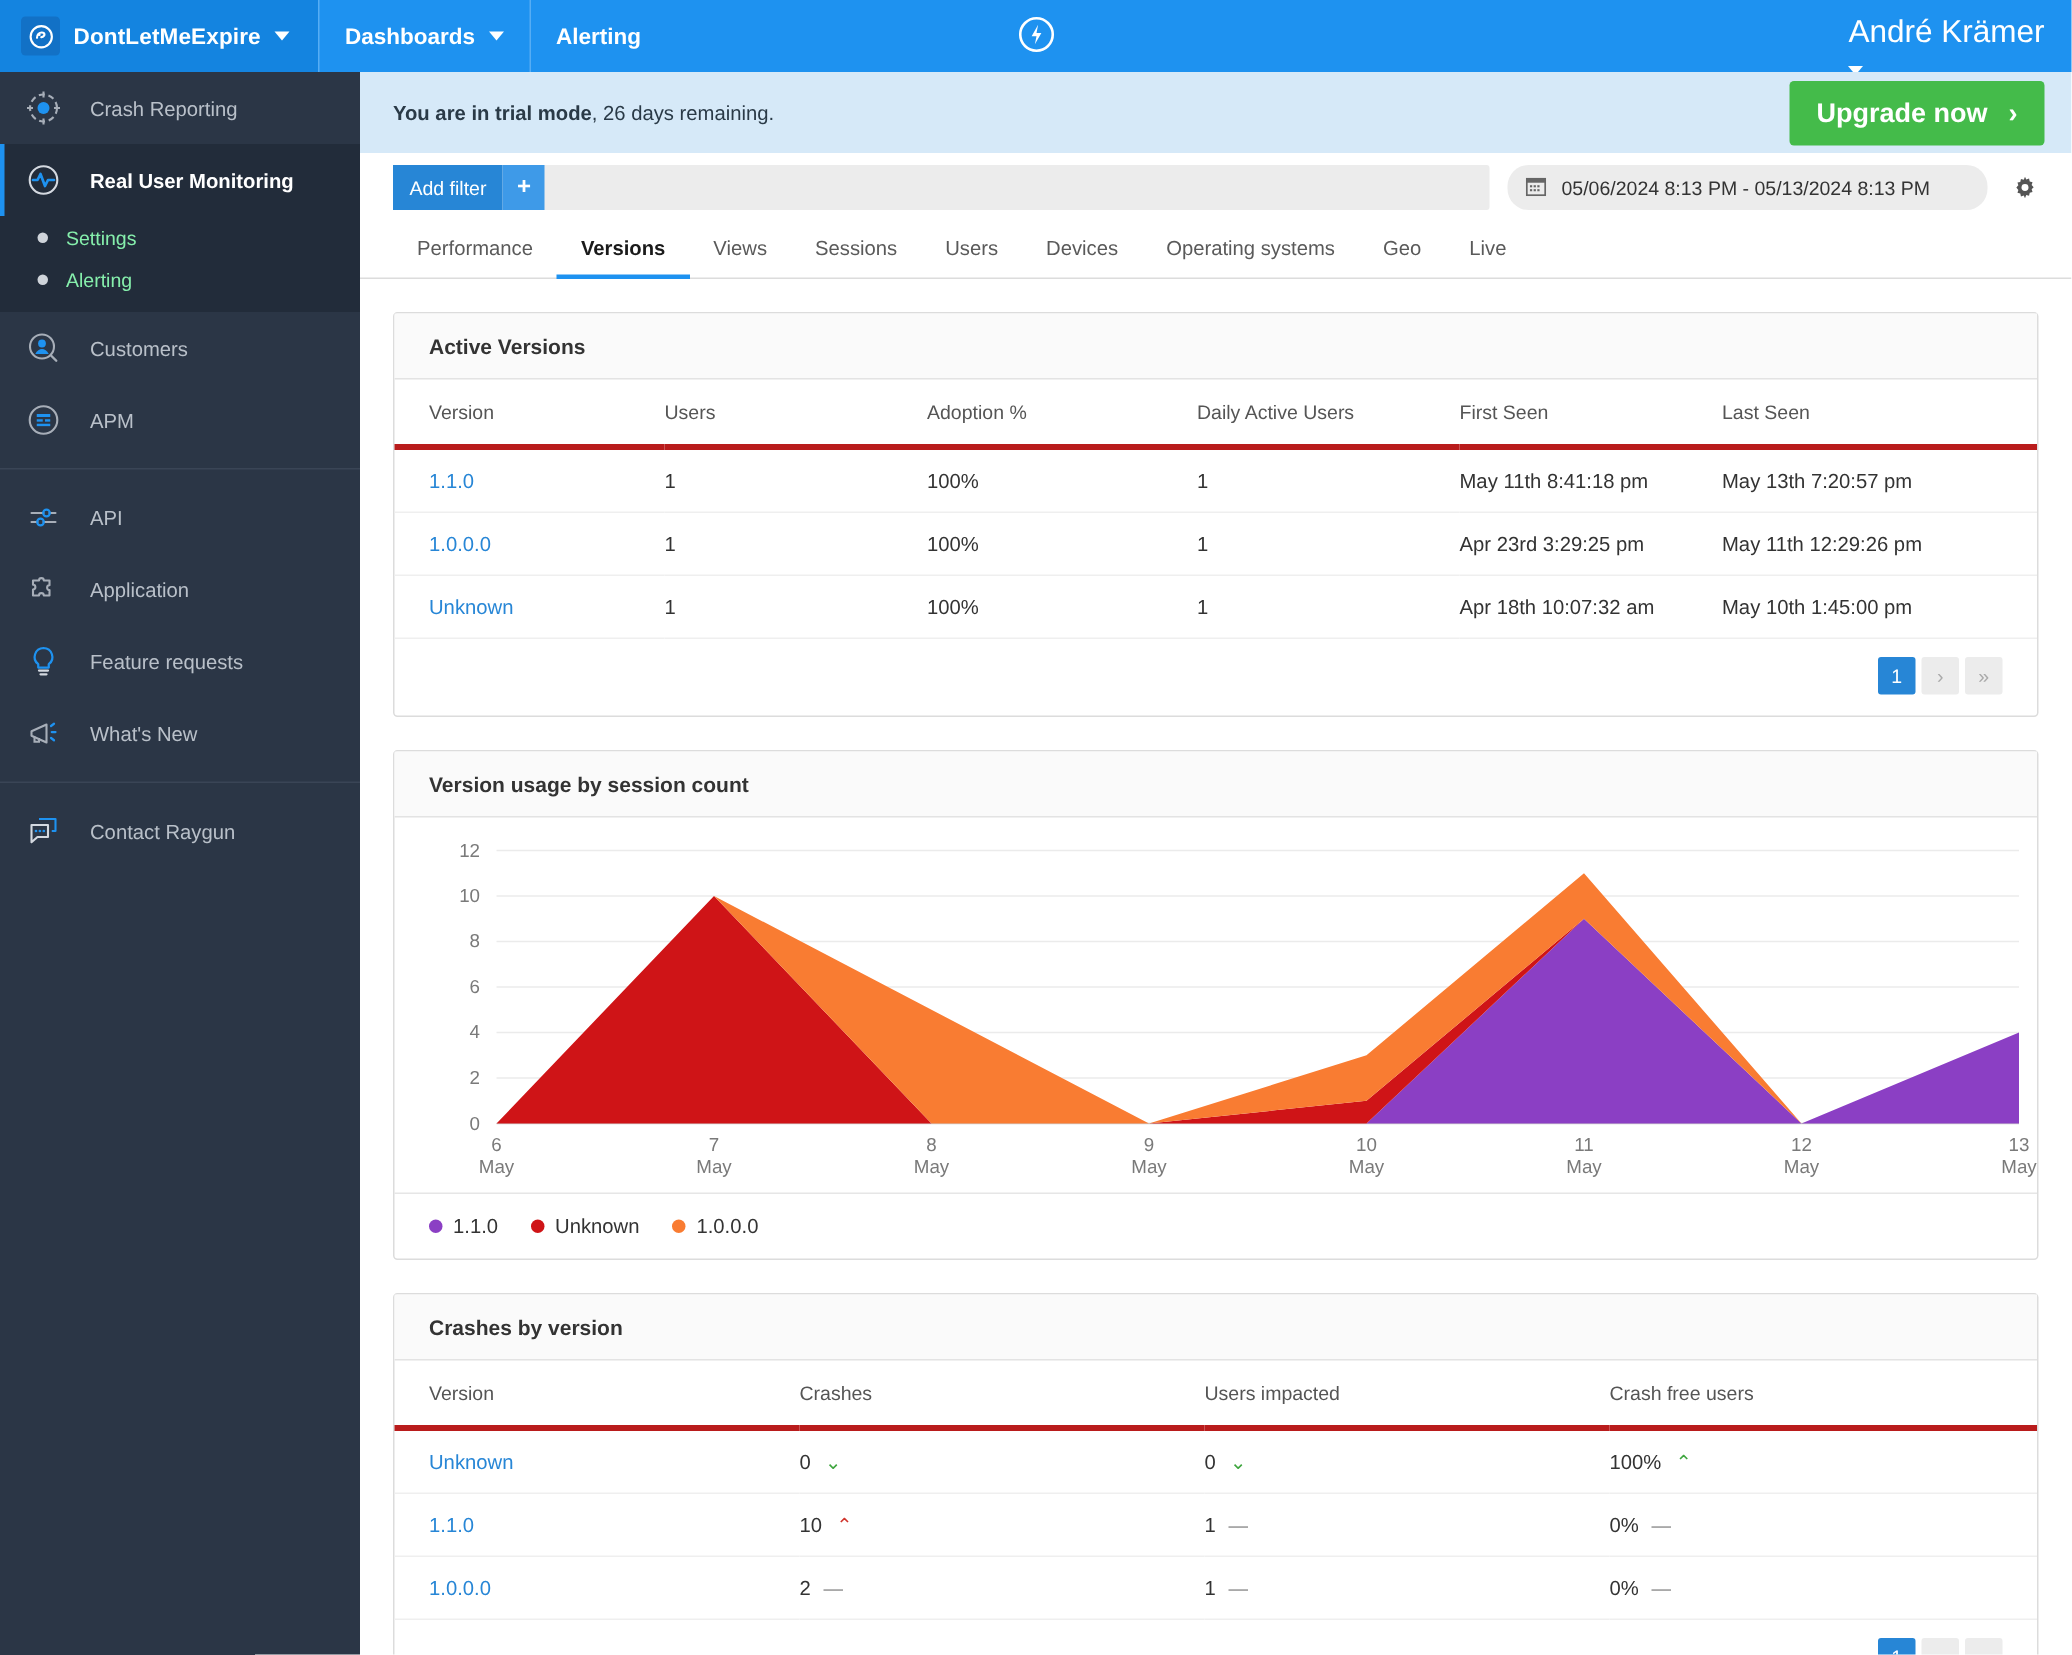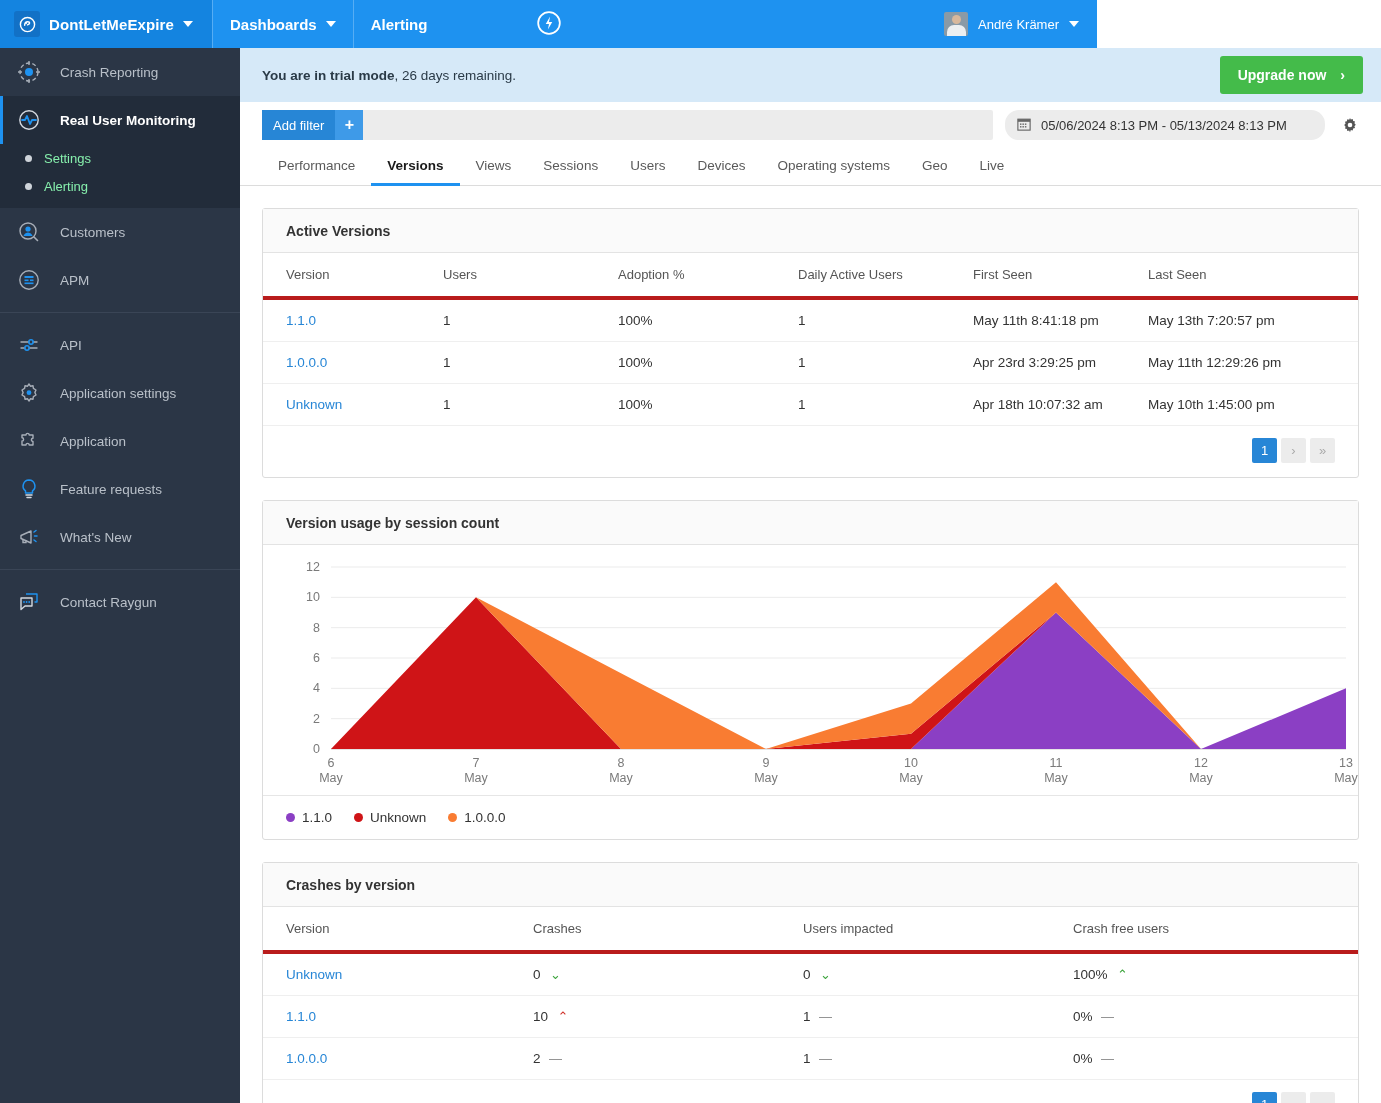--- a/index.html
+++ b/index.html
@@ -6,21 +6,21 @@
   html, body {
     width: 1381px; height: 1103px;
     font-family: "Liberation Sans", sans-serif;
     font-size: 13px;
     color: #333;
     background: #ffffff;
     overflow: hidden;
   }
   
   .topbar {
-    position: absolute; top: 0; left: 0; width: 1097px; height: 48px;
+    position: absolute; top: 0; left: 0; width: 1381px; height: 48px;
     background: #1e92f0; display: flex; align-items: stretch;
   }
   .tb-app {
     width: 212px; background: #1484e0; display: flex; align-items: center;
     gap: 9px; padding-left: 14px; cursor: pointer;
   }
   .tb-logo {
     width: 26px; height: 26px; background: #1271c6; border-radius: 3px;
     display: flex; align-items: center; justify-content: center;
   }
@@ -31,22 +31,22 @@
     display: flex; align-items: center; gap: 9px; padding: 0 17px;
     color: #fff; font-weight: bold; font-size: 15px; cursor: pointer;
   }
   .tb-item.sep { border-left: 1px solid rgba(255,255,255,.25); }
   .tb-spacer { flex: 1; }
   .tb-center {
     position: absolute; left: 0; right: 0; top: 0; height: 48px;
     display: flex; align-items: center; justify-content: center; pointer-events: none;
   }
   .tb-user {
-    display: flex; align-items: center; gap: 10px; padding: 0 18px 0 12px;
-    color: #fff; font-size: 13px; cursor: pointer;
+    display: flex; gap: 10px; padding: 0 18px 0 12px;
+    color: #fff; font-size: 21px; cursor: pointer; flex-direction: column;
   }
   .avatar {
     width: 24px; height: 24px; border-radius: 2px; overflow: hidden;
     background: #8a9aa6; position: relative;
   }
   .avatar::before { 
     content:""; position:absolute; left:8px; top:3px; width:9px; height:9px;
     border-radius:50%; background:#d8b89c;
   }
   .avatar::after { 
@@ -83,21 +83,21 @@
     position: absolute; top: 48px; left: 240px; width: 1141px; height: 1055px;
     background: #fff; overflow: hidden;
   }
   .trial {
     height: 54px; background: #d6e9f8; display: flex; align-items: center;
     padding: 0 18px 0 22px; font-size: 13.5px; color: #2a3a47;
   }
   .trial b { font-weight: bold; }
   .upgrade {
     margin-left: auto; background: #44bb4a; color: #fff; font-weight: bold;
-    font-size: 14px; border: none; border-radius: 3px; padding: 11px 18px;
+    font-size: 18px; border: none; border-radius: 3px; padding: 11px 18px;
     display: flex; align-items: center; gap: 14px; cursor: pointer;
   }
   .filterbar {
     height: 46px; background: #fff; display: flex; align-items: center;
     padding: 0 18px 0 22px; gap: 12px;
   }
   .filterfield {
     flex: 1; height: 30px; background: #ececec; border-radius: 2px; display: flex; align-items: stretch;
   }
   .addfilter {
@@ -256,29 +256,20 @@
   <div class="sb-divider"></div>
   <div class="sb-item tall">
     <span class="ico">
       <svg width="24" height="24" viewBox="0 0 24 24">
           <path d="M4 9h8M16 9h4M4 15h4M12 15h8" stroke="#a7aeb8" stroke-width="1.4" stroke-linecap="round"></path>
           <circle cx="14" cy="9" r="2.2" fill="none" stroke="#1e92f0" stroke-width="1.5"></circle>
           <circle cx="10" cy="15" r="2.2" fill="none" stroke="#1e92f0" stroke-width="1.5"></circle>
         </svg>
     </span>
     <span>API</span>
-  </div>
-  <div class="sb-item tall">
-    <span class="ico">
-      <svg width="24" height="24" viewBox="0 0 24 24">
-          <path d="M12 3l1.4 2.2 2.6-.4.4 2.6L19 9l-1.1 2.4L19 14l-2.6 1.6-.4 2.6-2.6-.4L12 20l-1.4-2.2-2.6.4-.4-2.6L5 14l1.1-2.4L5 9l2.6-1.6.4-2.6 2.6.4z" fill="none" stroke="#a7aeb8" stroke-width="1.4" stroke-linejoin="round"></path>
-          <circle cx="12" cy="11.7" r="2.4" fill="#1e92f0"></circle>
-        </svg>
-    </span>
-    <span>Application settings</span>
   </div>
   <div class="sb-item tall">
     <span class="ico">
       <svg width="24" height="24" viewBox="0 0 24 24">
           <path d="M5 6h4a1.6 1.6 0 113.2 0H16v3.2a1.6 1.6 0 100 3.2V16h-3.8a1.6 1.6 0 10-3.2 0H5v-4a1.6 1.6 0 100-3.2z" fill="none" stroke="#a7aeb8" stroke-width="1.4" stroke-linejoin="round"></path>
         </svg>
     </span>
     <span>Application</span>
   </div>
   <div class="sb-item tall">

